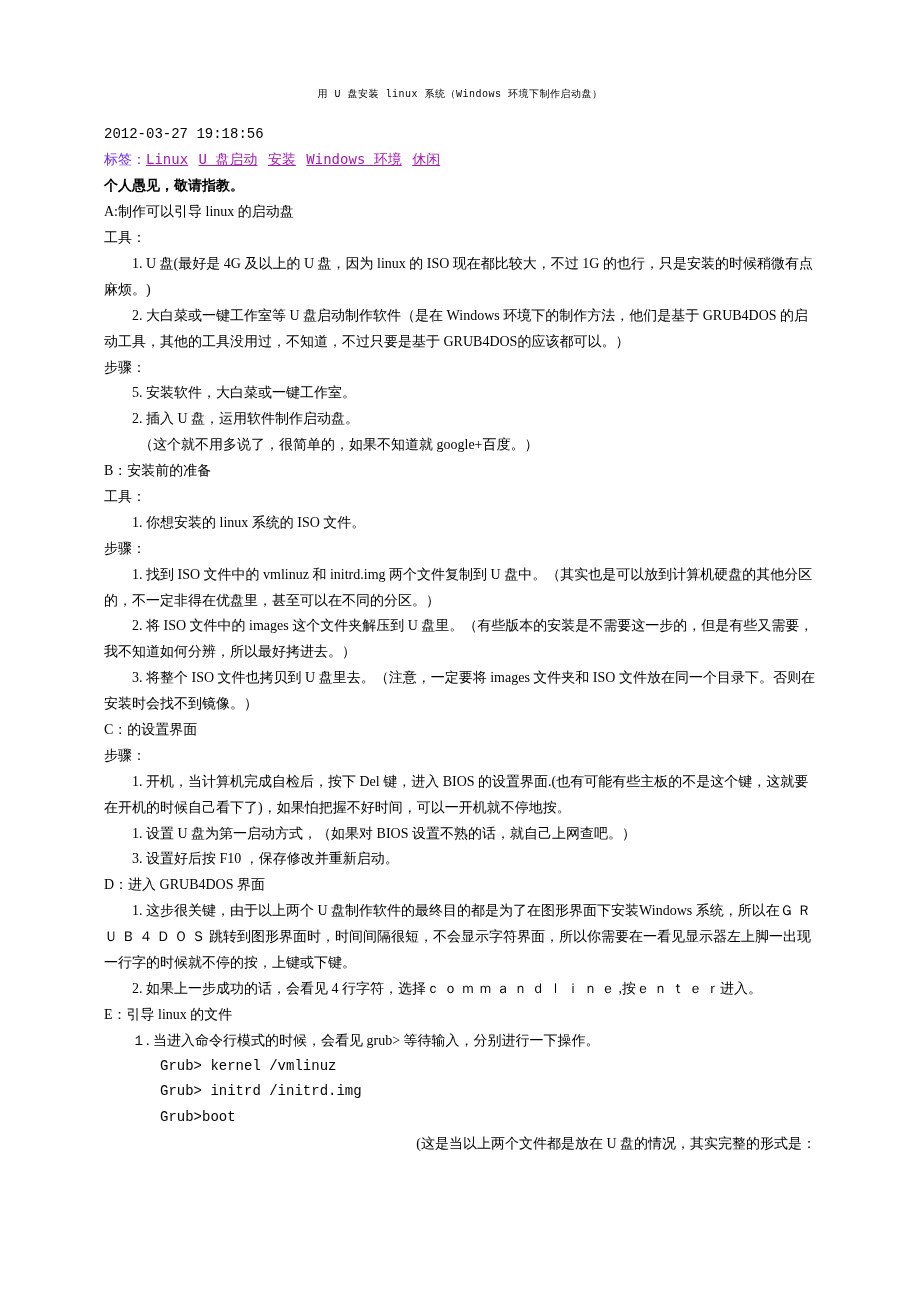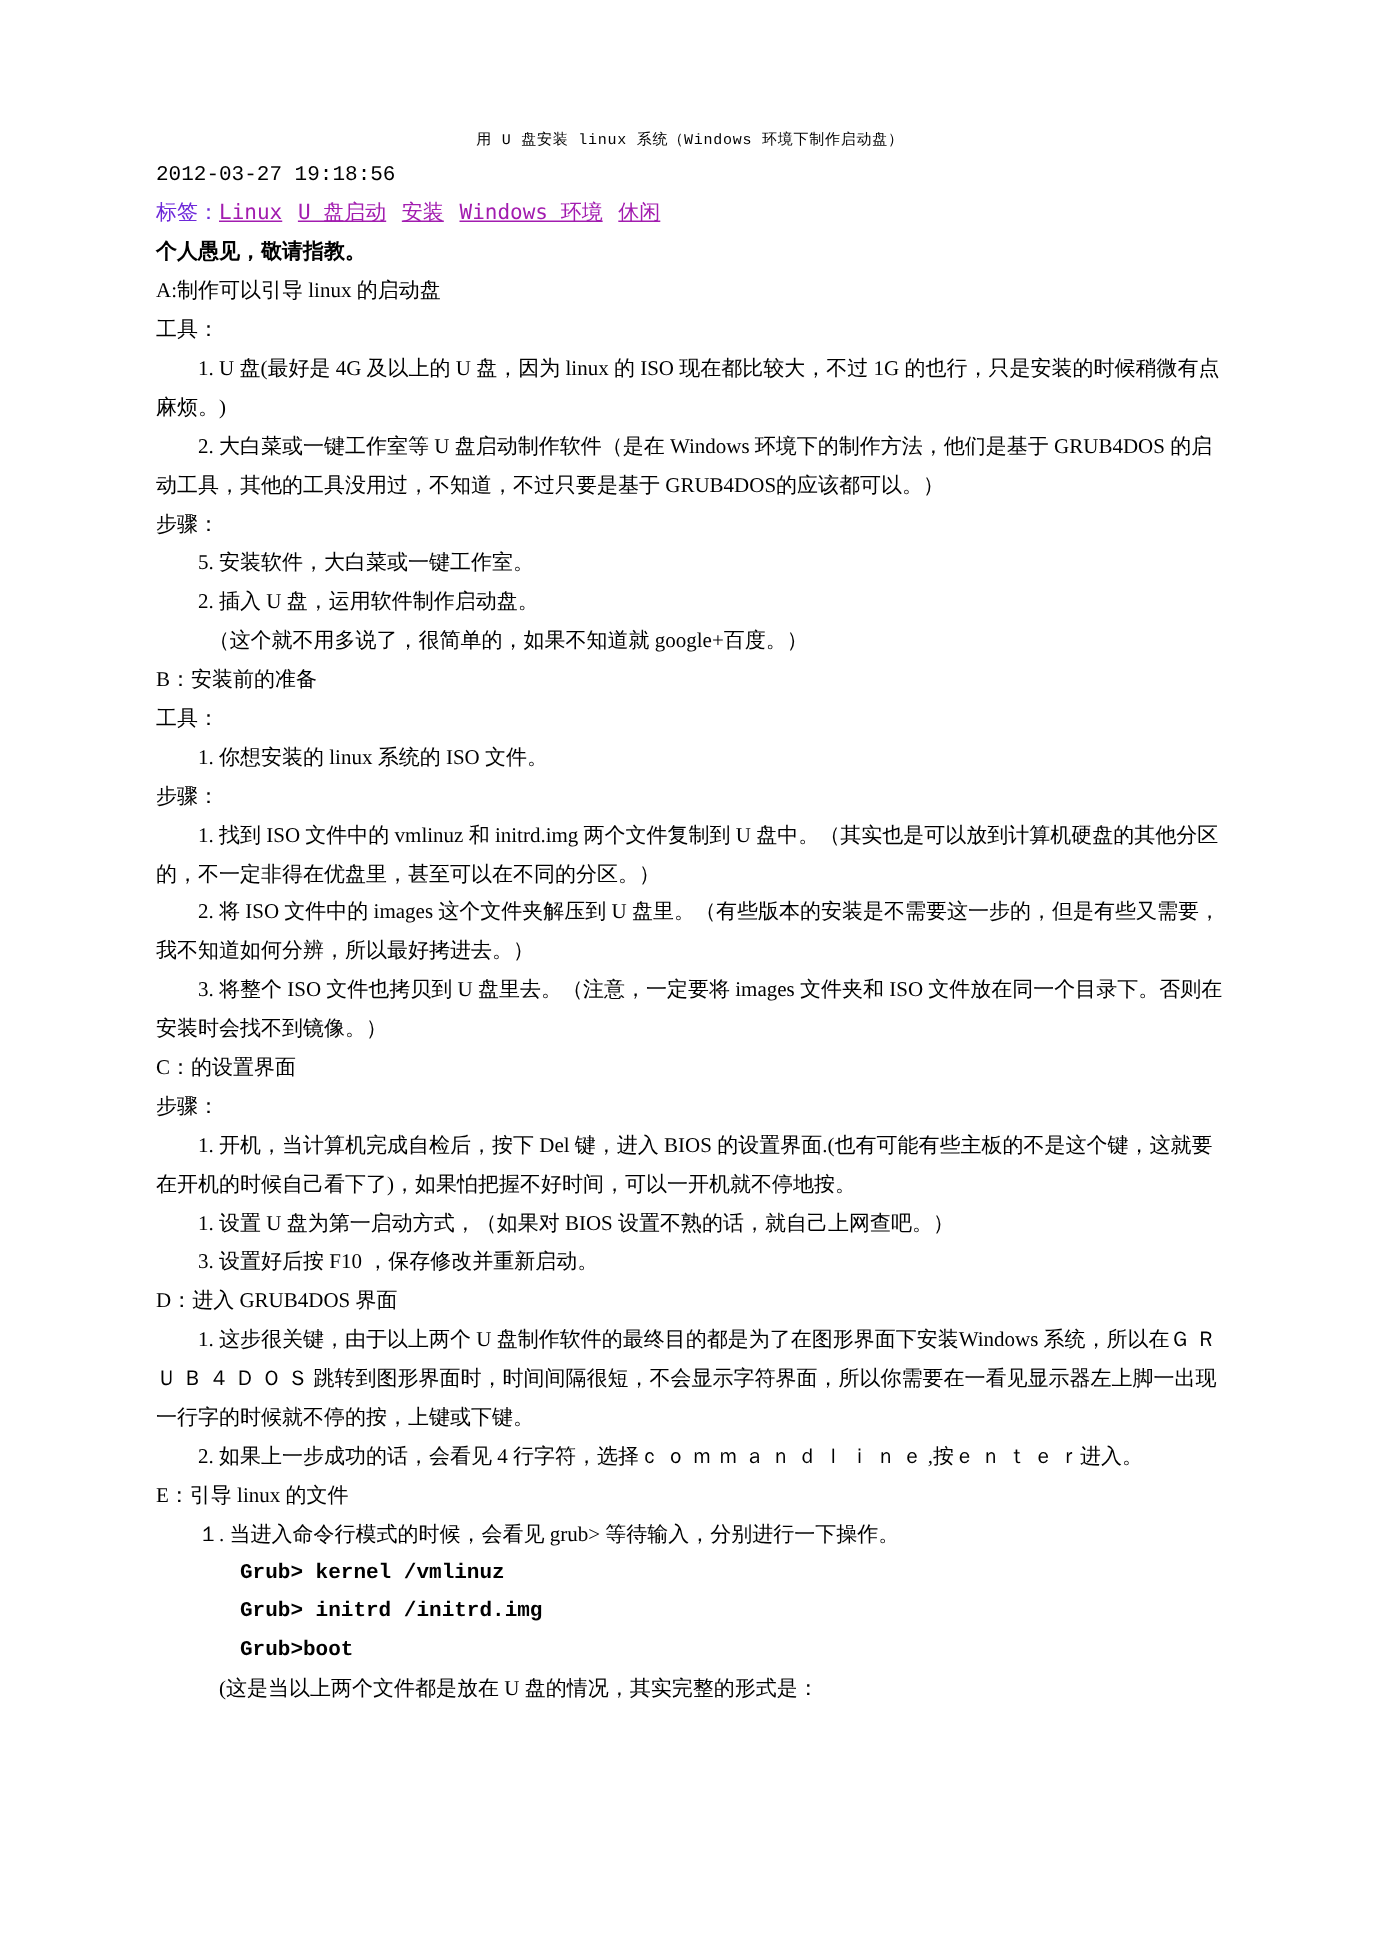--- a/index.html
+++ b/index.html
@@ -18,20 +18,21 @@
   }
   .title {
     text-align: center;
     font-family: "Consolas", "Courier New", "SimSun", monospace;
     font-size: 10px;
     letter-spacing: 0.5px;
   }
   .datetime {
     font-family: "Consolas", "Courier New", monospace;
     font-size: 14px;
+    margin-top: 17px;
   }
   .tag-line {
     font-family: "Consolas", "SimSun", monospace;
   }
   .tag-label {
     color: #6d28d9;
   }
   .tag-link {
     color: #a21caf;
     text-decoration: underline;
@@ -43,24 +44,24 @@
   }
   .p-indent {
     text-indent: 2em;
   }
   .p-indent-more {
     text-indent: 2.5em;
   }
   .code-line {
     font-family: "Consolas", "Courier New", monospace;
     padding-left: 4em;
-    font-weight: bold;
   }
   .note-indent {
     padding-left: 3em;
+    text-align: right;
   }
 </style>
 </head>
 <body>
 
 <div class="page">
 
   <div class="title">用 U 盘安装 linux 系统（Windows 环境下制作启动盘）</div>
 
   <div class="datetime">2012-03-27 19:18:56</div>

